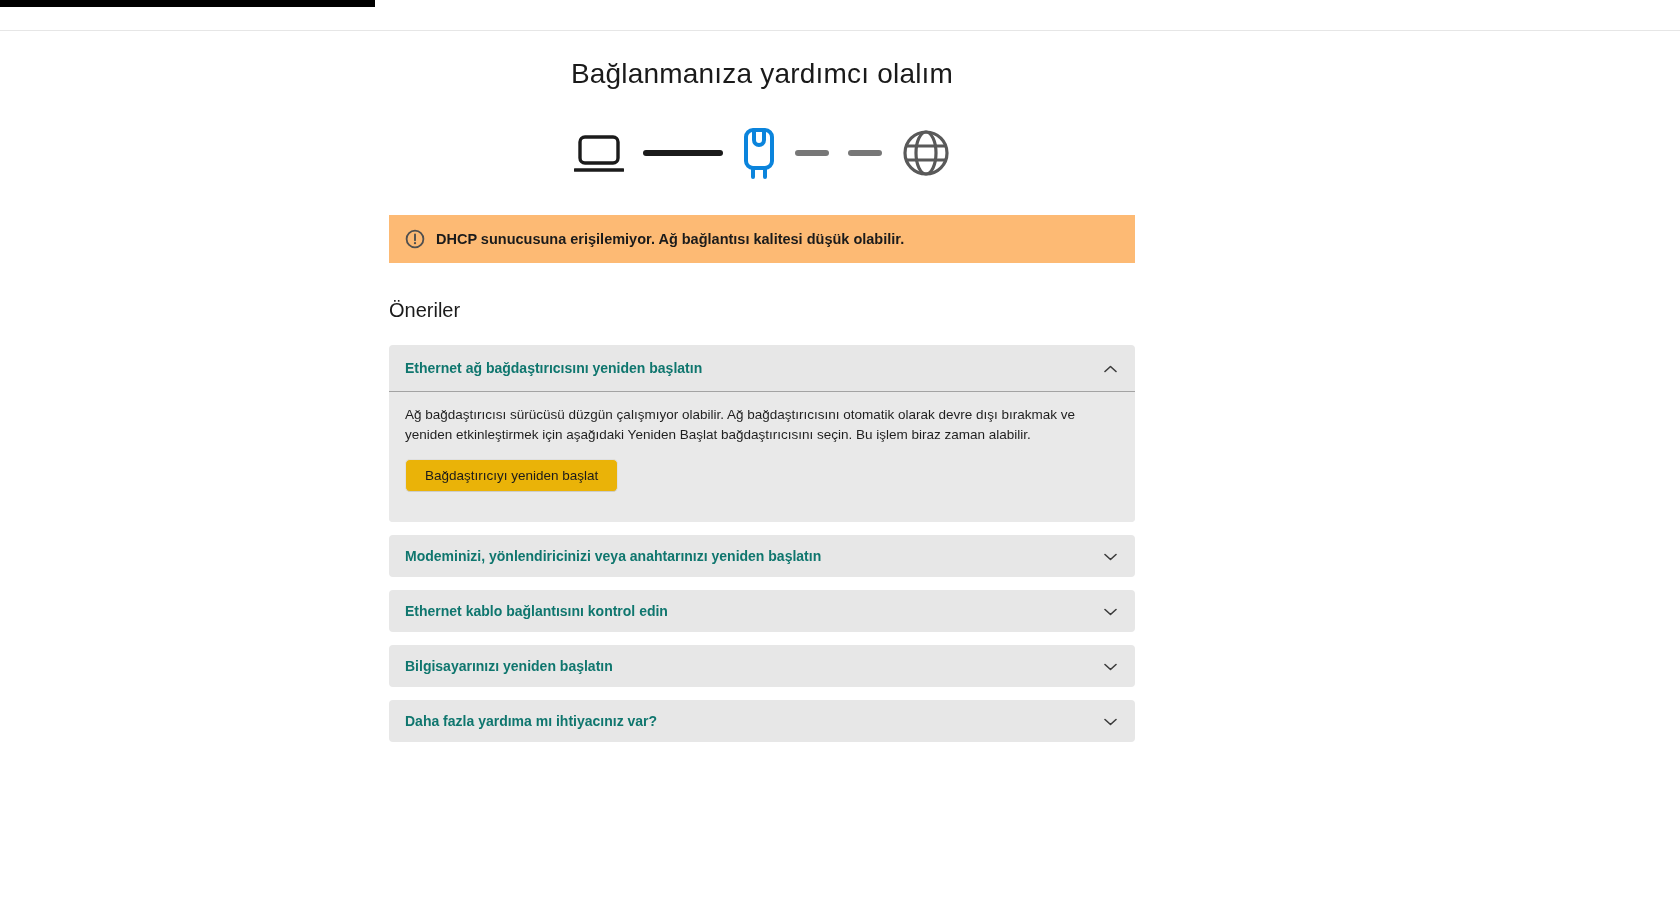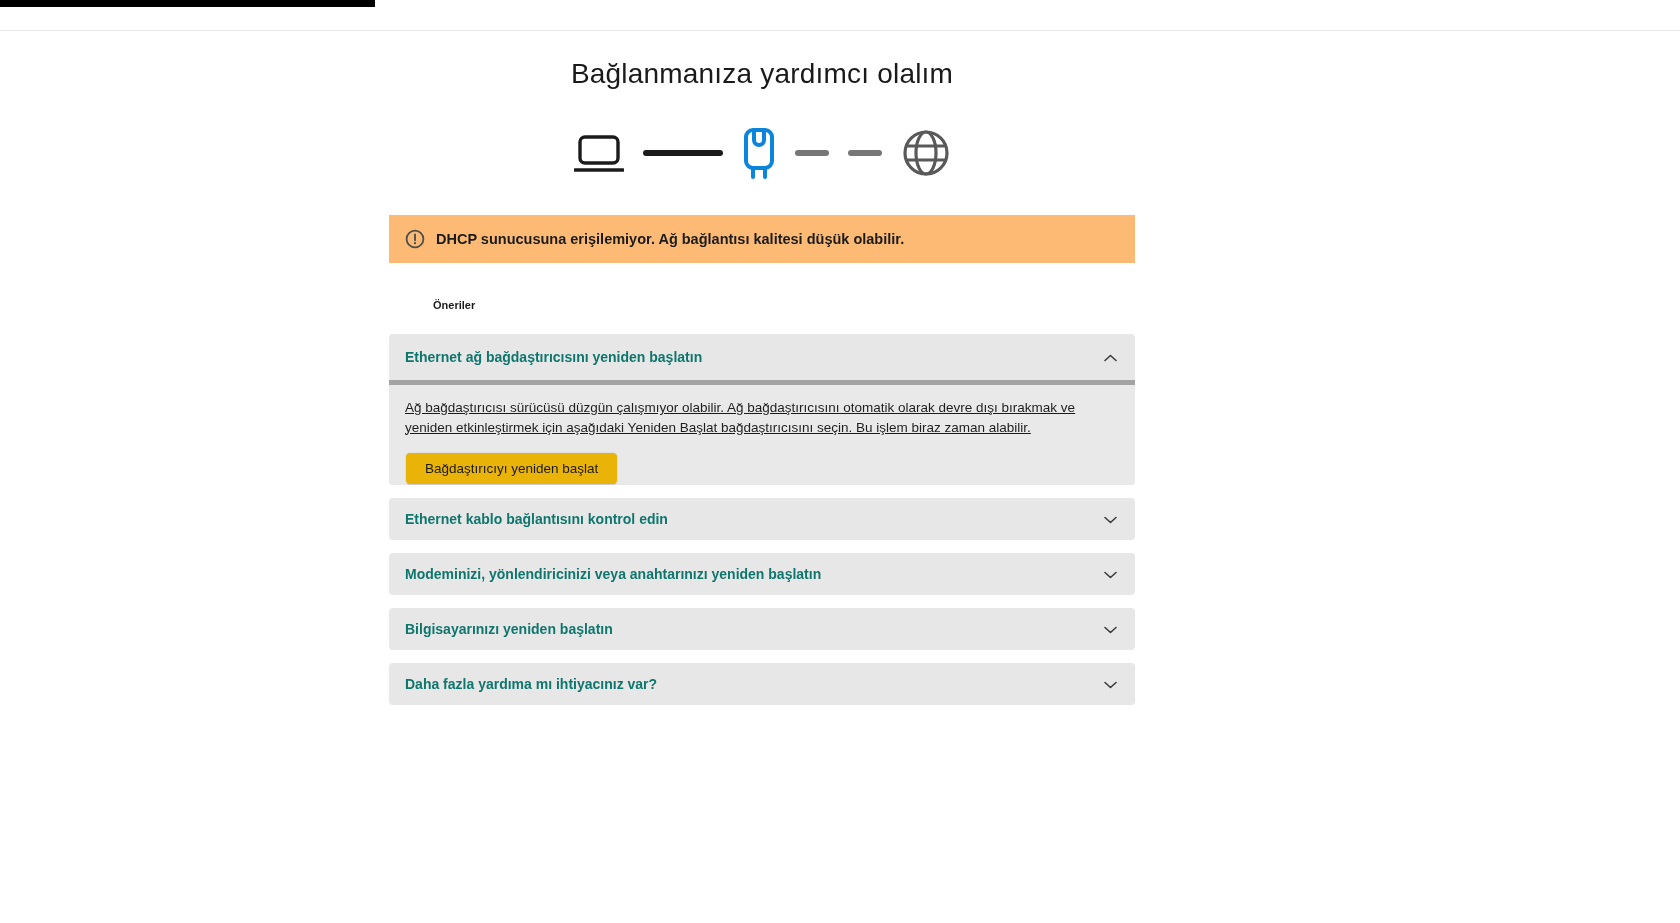--- a/index.html
+++ b/index.html
@@ -57,23 +57,22 @@
     gap: 11px;
   }
   .warning-banner .msg {
     font-size: 14.5px;
     font-weight: 700;
     color: #1b1b1b;
   }
   
   .suggestions-heading {
     margin-top: 36px;
-    font-size: 11px;
-    font-weight: 700;
-    margin-left: 44px;
+    font-size: 20px;
+    font-weight: 400;
   }
   .suggestions-sub {
     margin-top: 9px;
     font-size: 13.5px;
     color: #1f1f1f;
   }
   .accordion { margin-top: 23px; }
   .acc-item {
     background: #e7e7e7;
     border-radius: 4px;
@@ -88,24 +87,23 @@
     padding: 0 18px 0 16px;
     cursor: pointer;
   }
   .acc-item.expanded .acc-header { height: 46px; }
   .acc-title {
     font-size: 14px;
     font-weight: 700;
     color: #0f766e;
   }
   .acc-body {
-    border-top: 5px solid #a3a3a3;
+    border-top: 1px solid #a3a3a3;
     background: #e9e9e9;
-    padding: 13px 16px 0 16px;
-    text-decoration: underline;
+    padding: 13px 16px 30px 16px;
   }
   .acc-body .desc {
     font-size: 13.5px;
     line-height: 1.45;
     color: #1f1f1f;
     max-width: 700px;
   }
   .restart-button {
     margin-top: 15px;
     display: inline-block;
@@ -184,32 +182,32 @@
         </span>
       </div>
       <div class="acc-body">
         <div class="desc">Ağ bağdaştırıcısı sürücüsü düzgün çalışmıyor olabilir. Ağ bağdaştırıcısını otomatik olarak devre dışı bırakmak ve yeniden etkinleştirmek için aşağıdaki Yeniden Başlat bağdaştırıcısını seçin. Bu işlem biraz zaman alabilir.</div>
         <button class="restart-button">Bağdaştırıcıyı yeniden başlat</button>
       </div>
     </div>
 
     <div class="acc-item">
       <div class="acc-header">
+        <span class="acc-title">Modeminizi, yönlendiricinizi veya anahtarınızı yeniden başlatın</span>
+        <span class="chevron">
+          <svg width="13" height="8" viewBox="0 0 13 8">
+              <path d="M1 1.5 L6.5 6.5 L12 1.5" fill="none" stroke="#3d3d3d" stroke-width="1.6" stroke-linecap="round" stroke-linejoin="round"></path>
+            </svg>
+        </span>
+      </div>
+    </div>
+
+    <div class="acc-item">
+      <div class="acc-header">
         <span class="acc-title">Ethernet kablo bağlantısını kontrol edin</span>
-        <span class="chevron">
-          <svg width="13" height="8" viewBox="0 0 13 8">
-              <path d="M1 1.5 L6.5 6.5 L12 1.5" fill="none" stroke="#3d3d3d" stroke-width="1.6" stroke-linecap="round" stroke-linejoin="round"></path>
-            </svg>
-        </span>
-      </div>
-    </div>
-
-    <div class="acc-item">
-      <div class="acc-header">
-        <span class="acc-title">Modeminizi, yönlendiricinizi veya anahtarınızı yeniden başlatın</span>
         <span class="chevron">
           <svg width="13" height="8" viewBox="0 0 13 8">
               <path d="M1 1.5 L6.5 6.5 L12 1.5" fill="none" stroke="#3d3d3d" stroke-width="1.6" stroke-linecap="round" stroke-linejoin="round"></path>
             </svg>
         </span>
       </div>
     </div>
 
     <div class="acc-item">
       <div class="acc-header">

